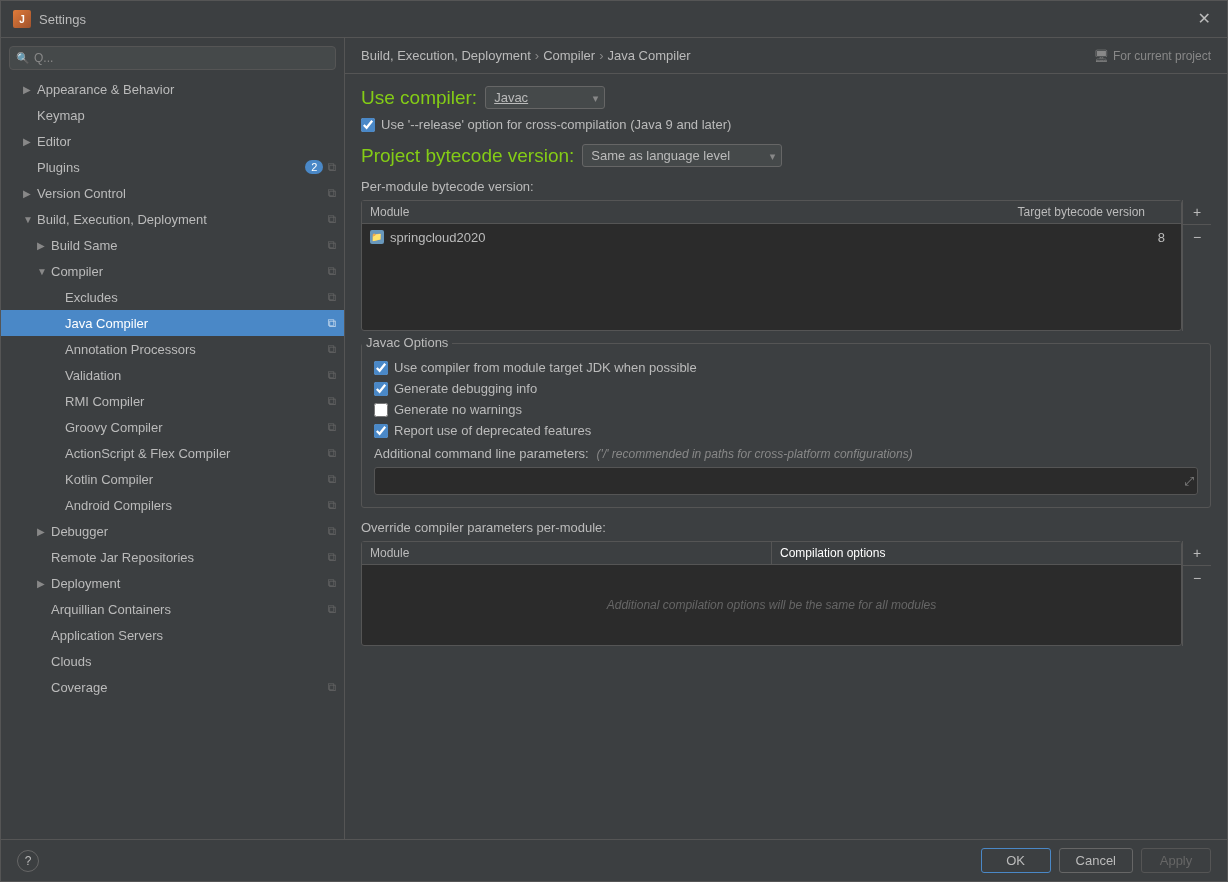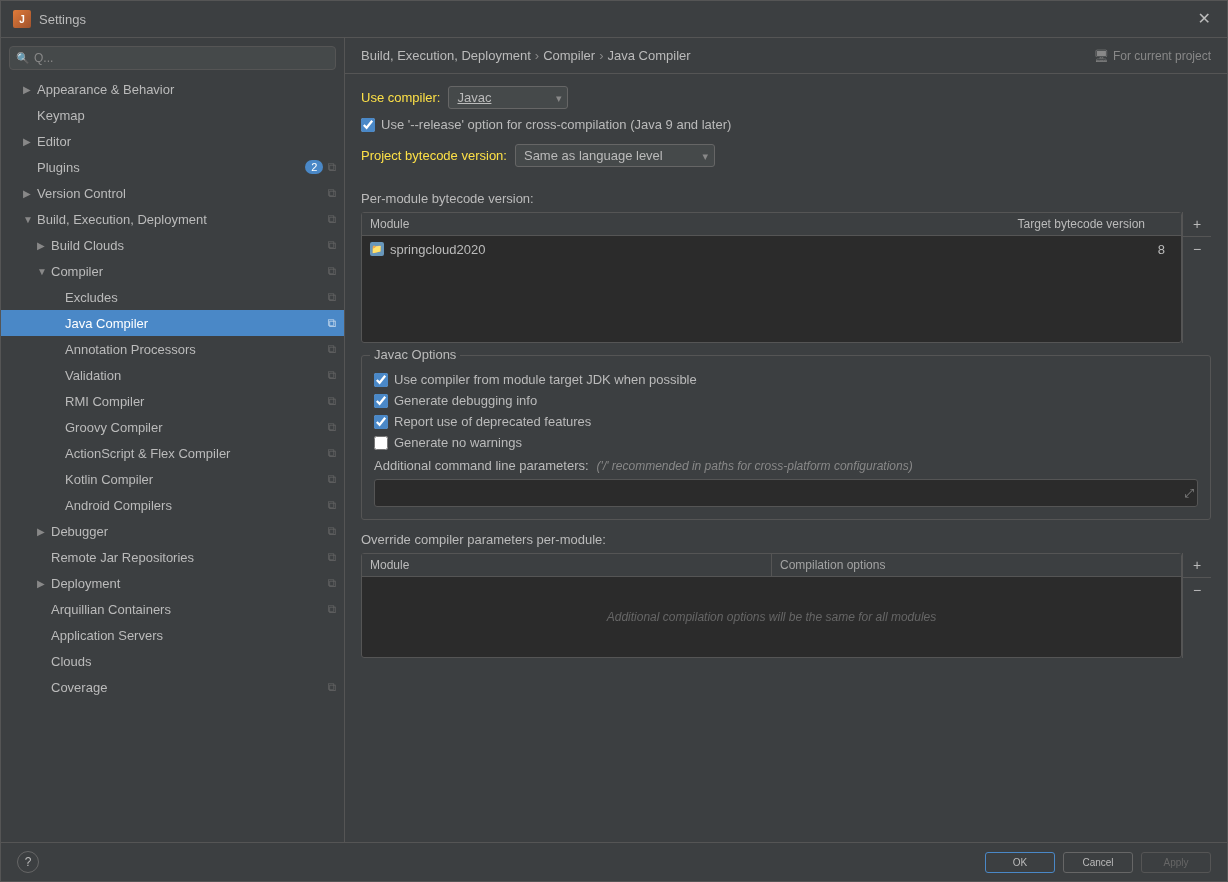--- a/index.html
+++ b/index.html
@@ -188,22 +188,22 @@
     .panel-content::-webkit-scrollbar { width: 6px; }
     .panel-content::-webkit-scrollbar-track { background: #3c3f41; }
     .panel-content::-webkit-scrollbar-thumb { background: #555; }
     .form-row {
       display: flex;
       align-items: center;
       gap: 8px;
       margin-bottom: 8px;
     }
     .form-label {
-      color: #fde047;
-      font-size: 13px;
+      color: #84cc16;
+      font-size: 19px;
       white-space: nowrap;
     }
     .dropdown {
       background: #45494a;
       border: 1px solid #666;
       border-radius: 3px;
       color: #bbb;
       padding: 3px 24px 3px 8px;
       font-size: 13px;
       appearance: none;
@@ -367,21 +367,21 @@
     }
     .group-box {
       border: 1px solid #555;
       border-radius: 3px;
       margin-bottom: 12px;
       position: relative;
     }
     .group-box-title {
       position: absolute;
       top: -9px;
-      left: 8px;
+      left: 0;
       background: #3c3f41;
       padding: 0 4px;
       color: #bbb;
       font-size: 13px;
     }
     .group-box-content {
       padding: 16px 12px 12px 12px;
     }
     .cmd-input-row {
       display: flex;
@@ -430,21 +430,21 @@
     .oh-module {
       flex: 1;
       padding: 4px 8px;
       color: #bbb;
       font-size: 12px;
       border-right: 1px solid #555;
     }
     .oh-options {
       flex: 1;
       padding: 4px 8px;
-      color: #a3a3a3;
+      color: #ffffff;
       font-size: 12px;
     }
     .override-body {
       min-height: 80px;
       display: flex;
       align-items: center;
       justify-content: center;
     }
     .override-hint {
       color: #666;
@@ -478,21 +478,21 @@
       cursor: pointer;
       font-size: 12px;
     }
     .dialog-btn {
       background: #3c3f41;
       border: 1px solid #666;
       border-radius: 3px;
       color: #bbb;
       padding: 4px 16px;
       cursor: pointer;
-      font-size: 10px;
+      font-size: 13px;
       min-width: 70px;
     }
     .dialog-btn.primary {
       border-color: #4a88c7;
       color: #bbb;
     }
     .dialog-btn.disabled {
       color: #666;
       border-color: #555;
       cursor: default;
@@ -543,21 +543,21 @@
           <span class="item-label">Version Control</span>
           <span class="copy-icon">⧉</span>
         </div>
         <div class="tree-item indent-1">
           <span class="arrow">▼</span>
           <span class="item-label">Build, Execution, Deployment</span>
           <span class="copy-icon">⧉</span>
         </div>
         <div class="tree-item indent-2">
           <span class="arrow">▶</span>
-          <span class="item-label">Build Clouds</span>
+          <span class="item-label">Build Same</span>
           <span class="copy-icon">⧉</span>
         </div>
         <div class="tree-item indent-2">
           <span class="arrow">▼</span>
           <span class="item-label">Compiler</span>
           <span class="copy-icon">⧉</span>
         </div>
         <div class="tree-item indent-3">
           <span class="arrow"></span>
           <span class="item-label">Excludes</span>
@@ -678,21 +678,21 @@
           <div class="version-dropdown-wrapper">
             <select class="version-dropdown">
               <option>Same as language level</option>
               <option>8</option>
               <option>11</option>
               <option>17</option>
             </select>
           </div>
         </div>
 
-        <div class="section-label" style="margin-top:24px;">Per-module bytecode version:</div>
+        <div class="section-label" style="margin-top:12px;">Per-module bytecode version:</div>
 
         <div class="table-with-actions" style="margin-bottom:12px;">
           <div class="table-container" style="flex:1; margin-bottom:0;">
             <div class="table-header">
               <span class="th-module">Module</span>
               <span class="th-version">Target bytecode version</span>
             </div>
             <div class="table-main">
               <div class="table-row-item">
                 <div class="row-module">
@@ -715,26 +715,26 @@
           <div class="group-box-content">
             <div class="checkbox-row">
               <input type="checkbox" checked="" style="">
               <span class="checkbox-label">Use compiler from module target JDK when possible</span>
             </div>
             <div class="checkbox-row">
               <input type="checkbox" checked="" style="">
               <span class="checkbox-label">Generate debugging info</span>
             </div>
             <div class="checkbox-row">
+              <input type="checkbox" style="">
+              <span class="checkbox-label">Generate no warnings</span>
+            </div>
+            <div class="checkbox-row">
               <input type="checkbox" checked="" style="">
               <span class="checkbox-label">Report use of deprecated features</span>
-            </div>
-            <div class="checkbox-row">
-              <input type="checkbox" style="">
-              <span class="checkbox-label">Generate no warnings</span>
             </div>
 
             <div style="margin-top:8px;">
               <div class="cmd-input-row">
                 <span class="cmd-label">Additional command line parameters:</span>
                 <span class="cmd-hint">('/' recommended in paths for cross-platform configurations)</span>
               </div>
               <div class="cmd-input-wrapper">
                 <input type="text" class="cmd-input" style="">
                 <button class="expand-btn">⤢</button>

